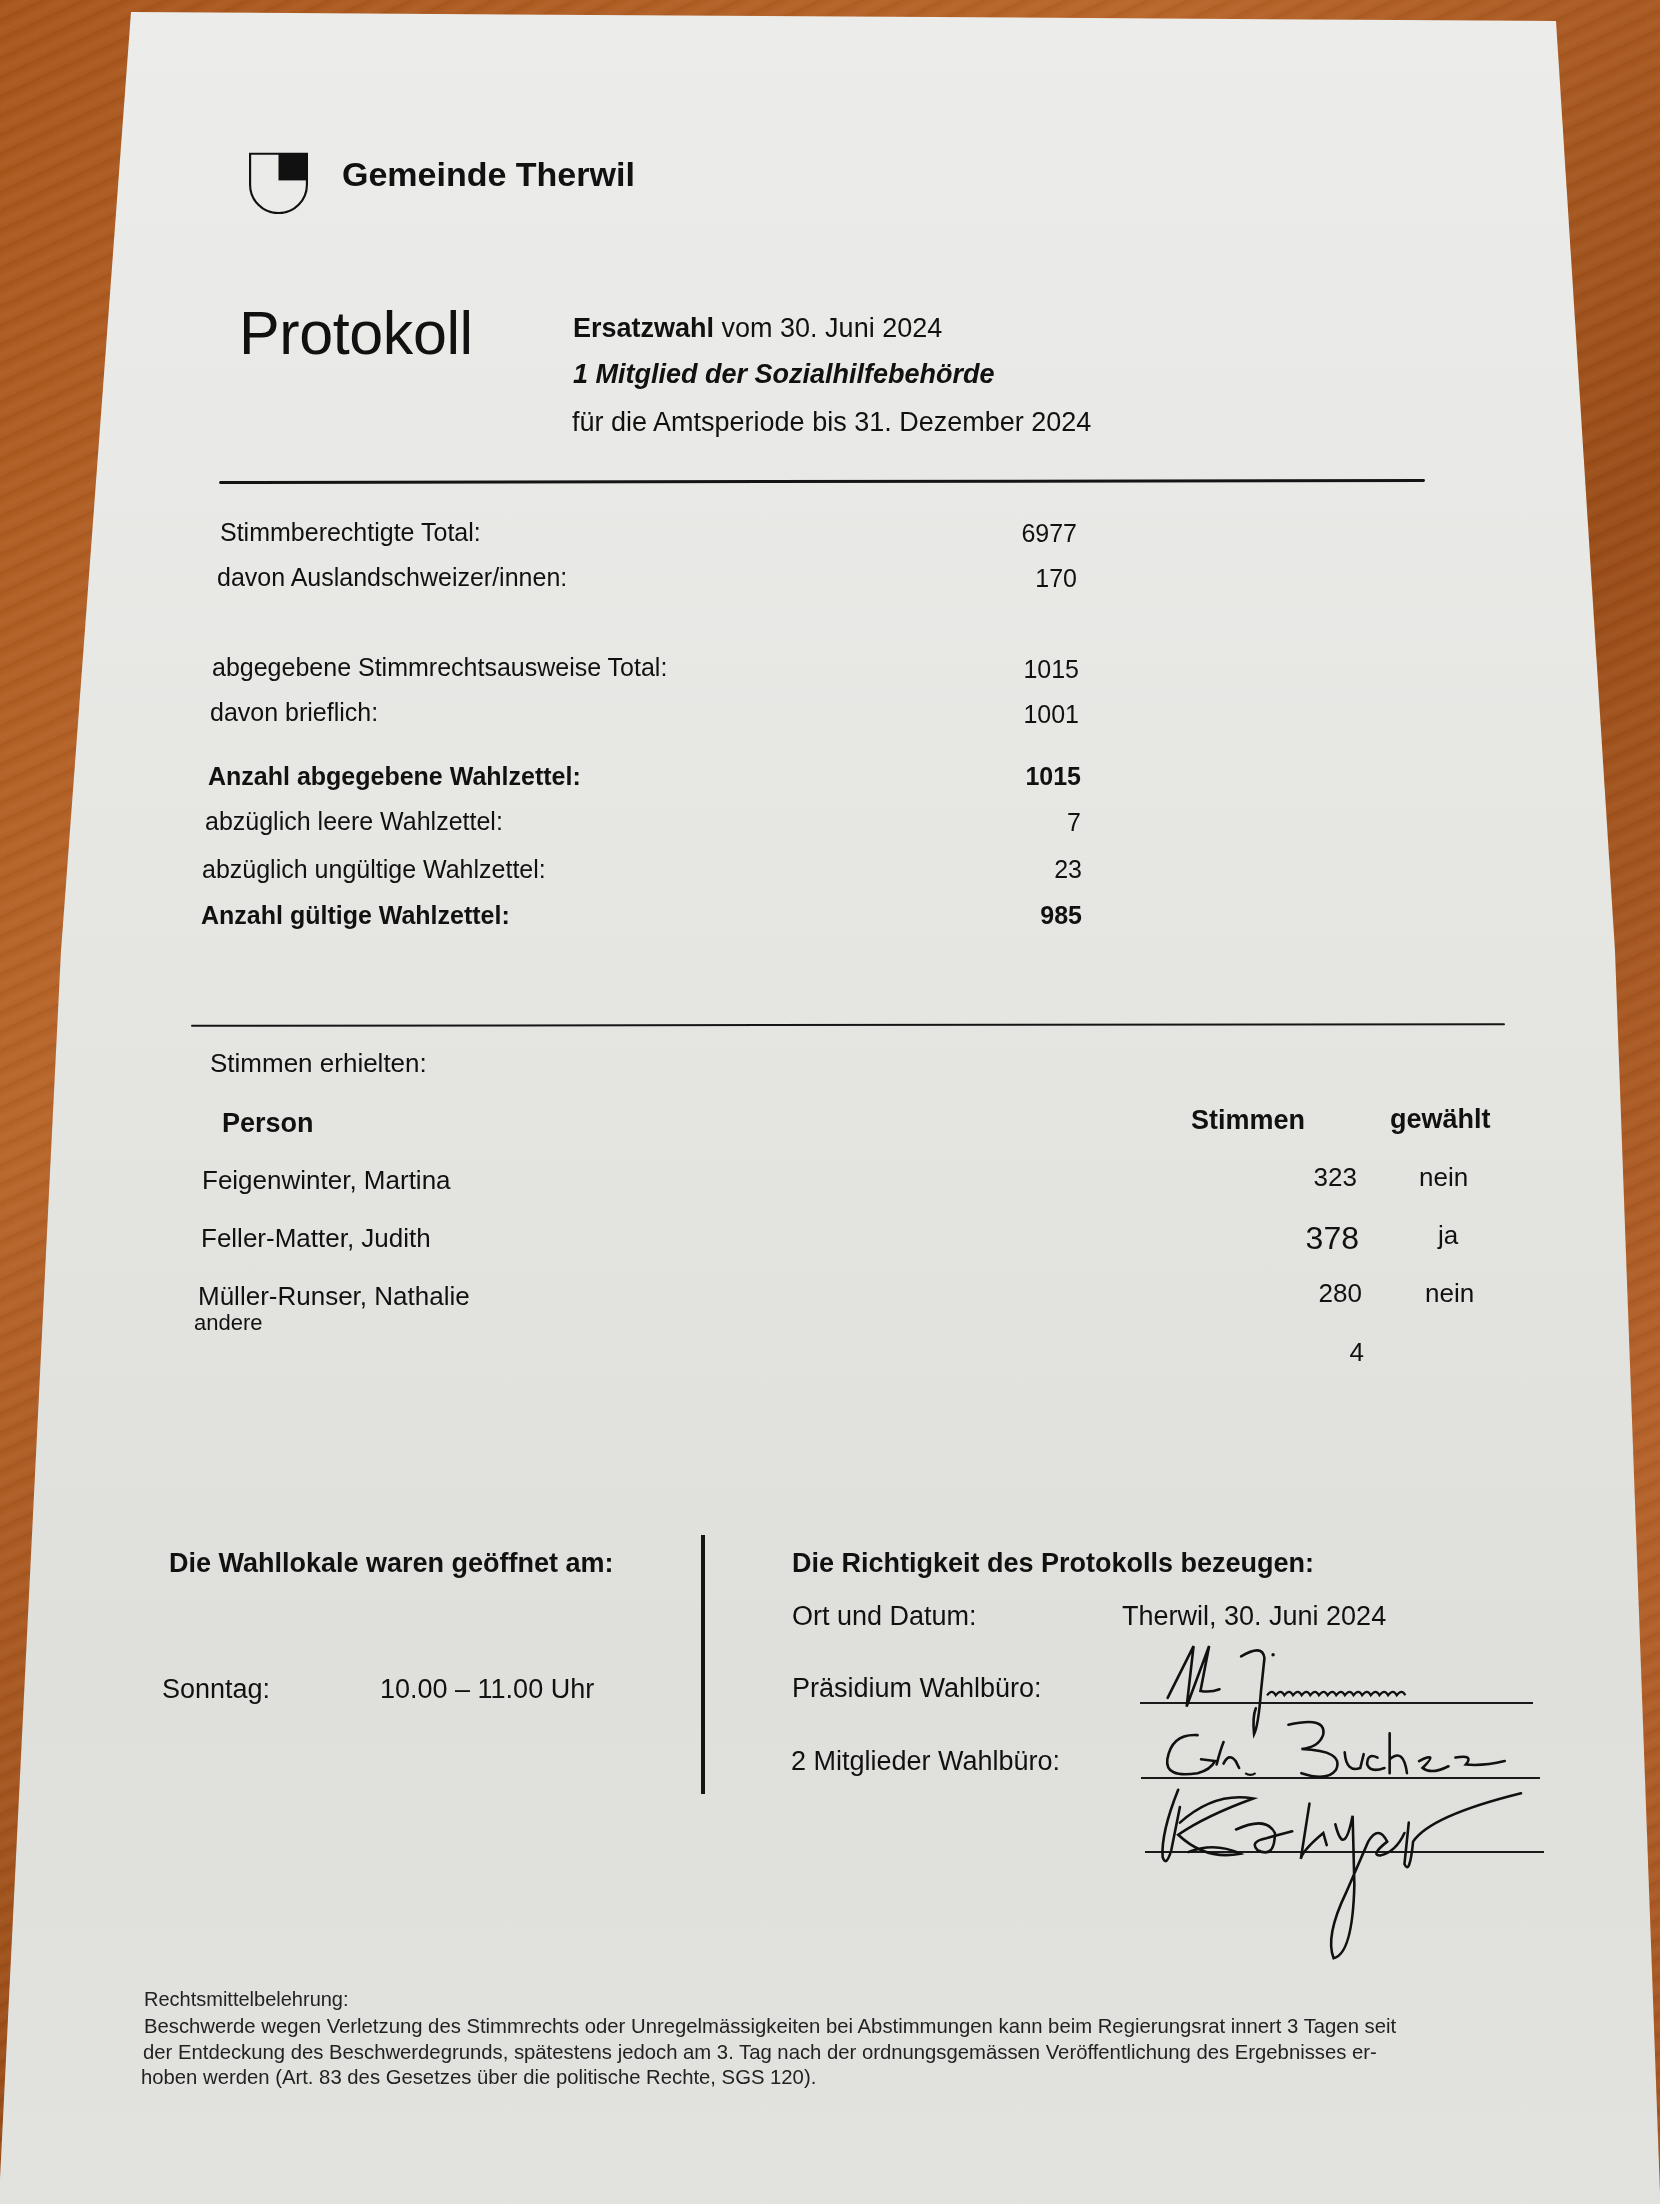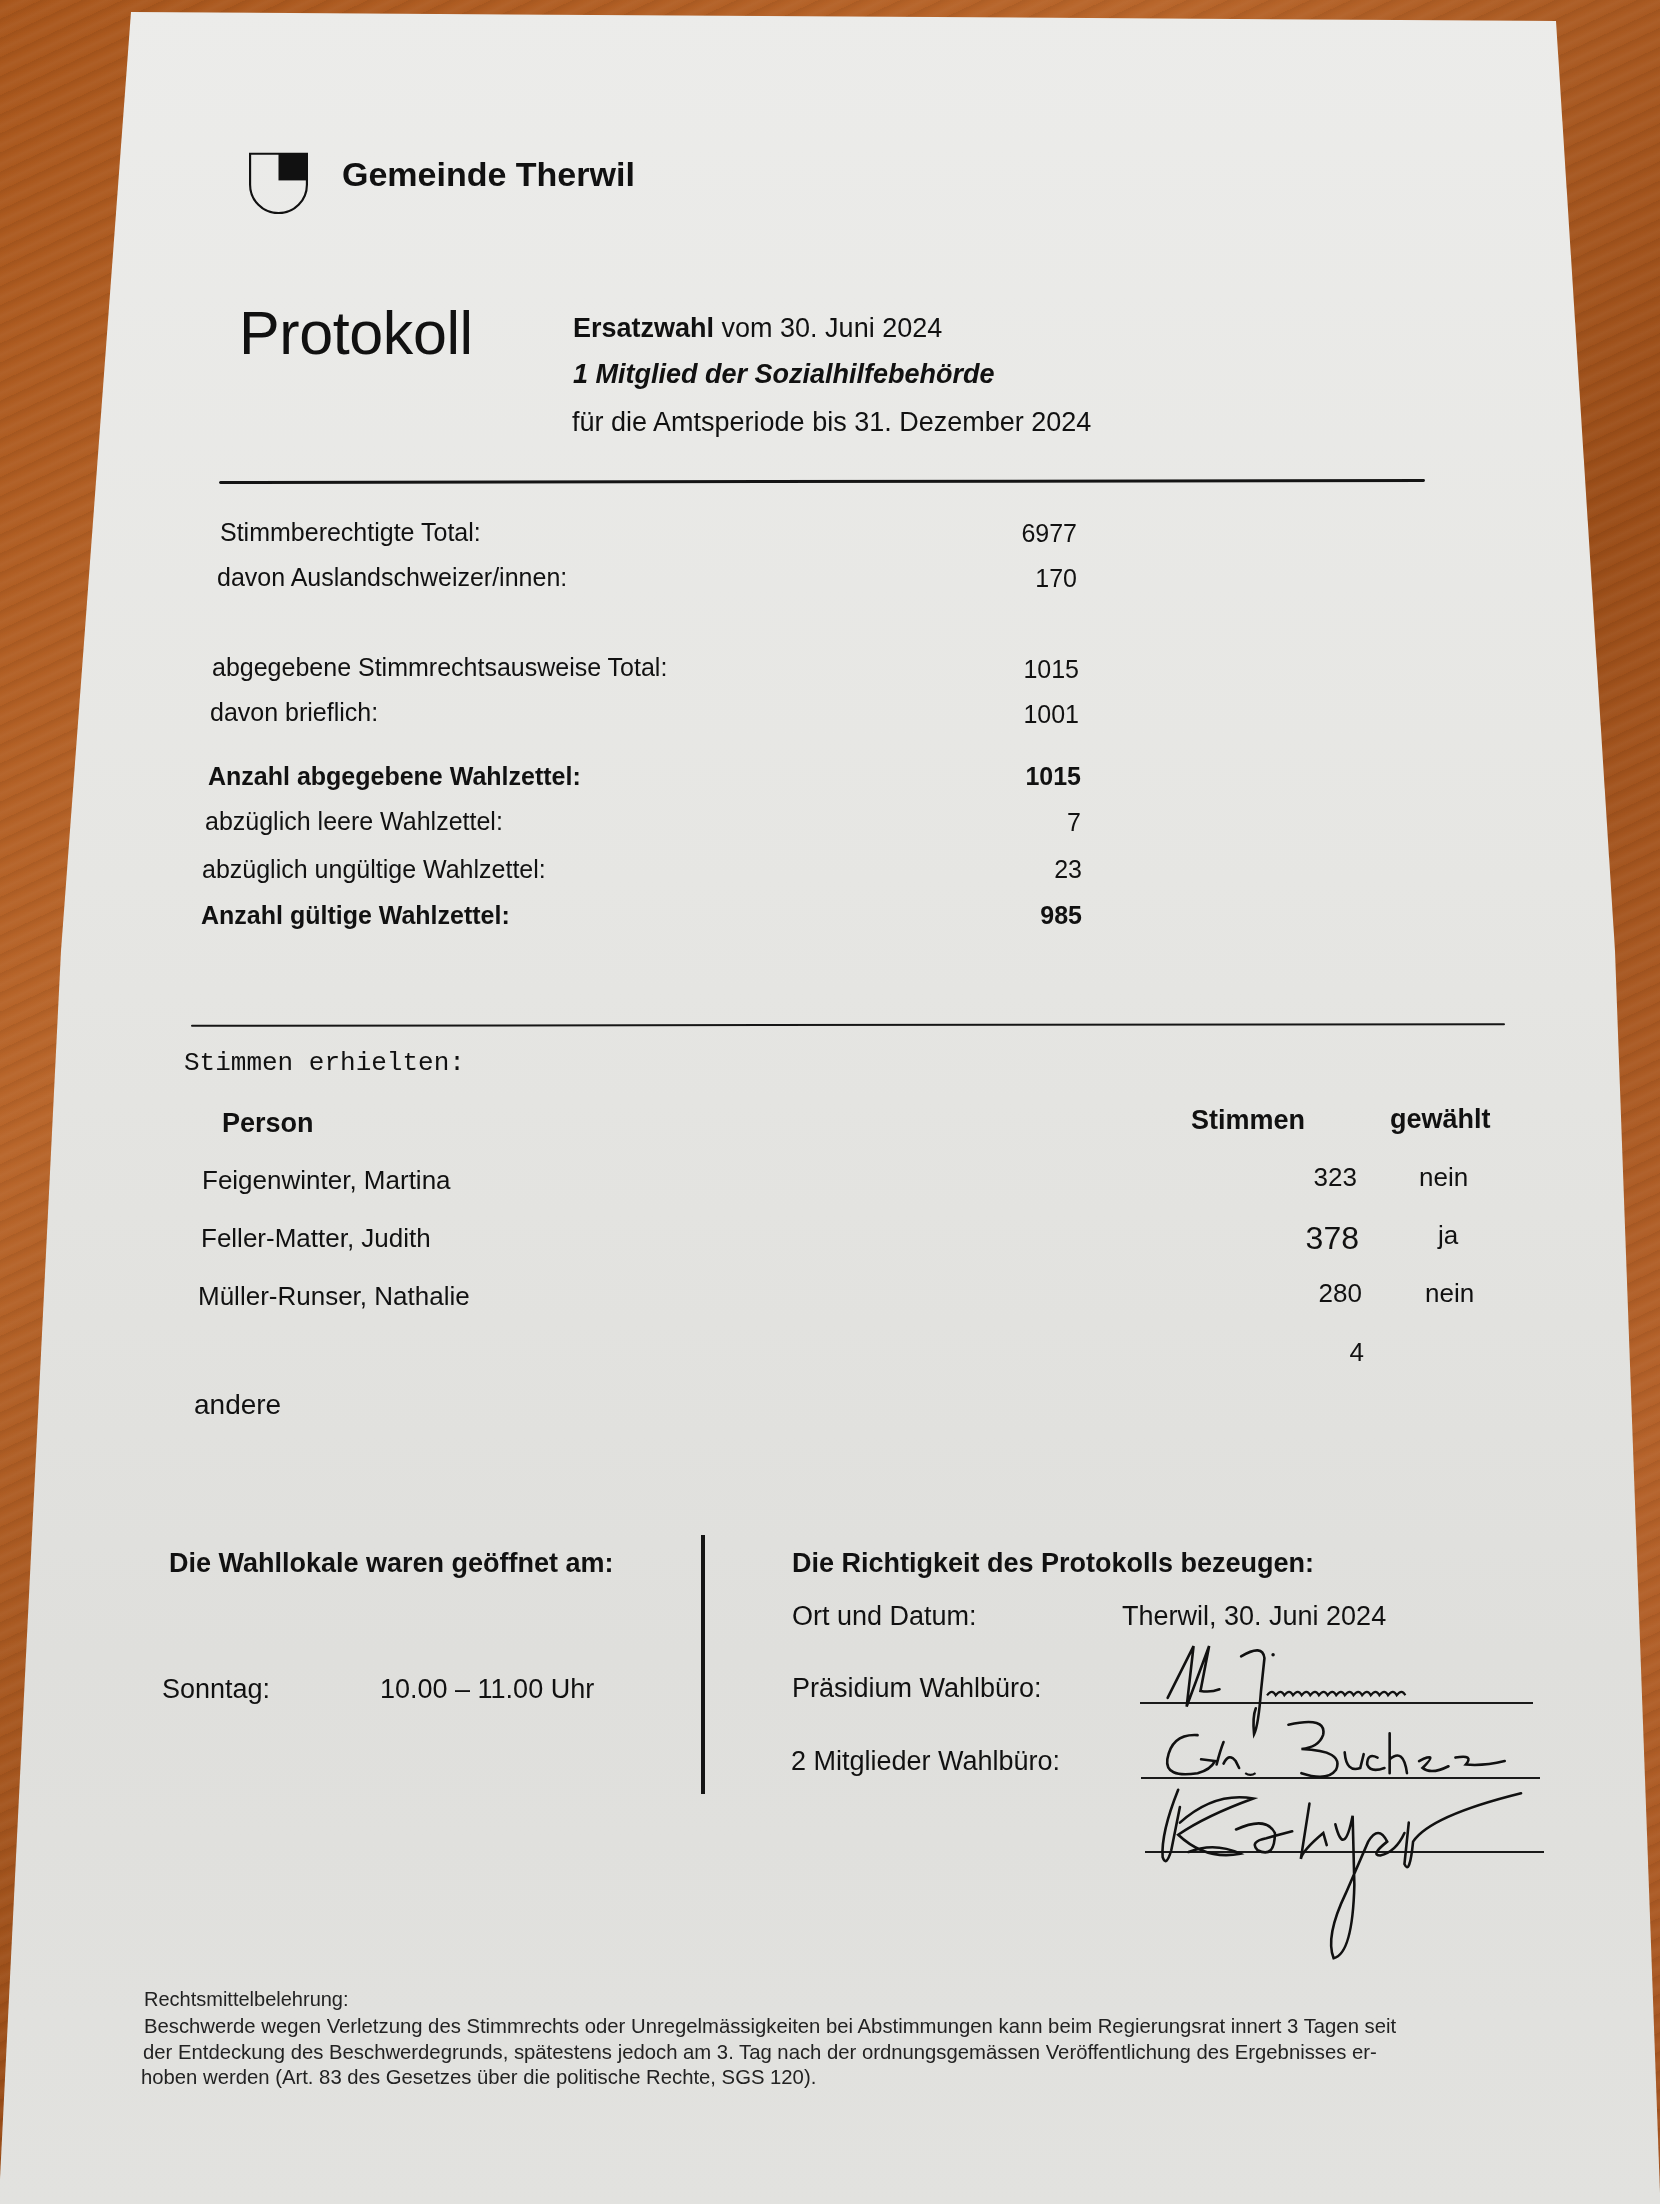--- a/index.html
+++ b/index.html
@@ -71,21 +71,21 @@
 
     <div class="t" style="left:202px; top:857px; font-size:25px;">abzüglich ungültige Wahlzettel:</div>
     <div class="t num" style="left:951px; width:131px; top:857px; font-size:25px;">23</div>
 
     <div class="t b" style="left:201px; top:903px; font-size:25px;">Anzahl gültige Wahlzettel:</div>
     <div class="t num b" style="left:951px; width:131px; top:903px; font-size:25px;">985</div>
   </div>
 
   <div class="rule" style="left:191px; top:1024px; width:1314px; height:1.7px; transform:rotate(-0.07deg);"></div>
 
-  <div class="t" style="left:184px; top:1050px; font-size:26px;font-family:Liberation Mono, monospace;">Stimmen erhielten:</div>
+  <div class="t" style="left:210px; top:1050px; font-size:26px;">Stimmen erhielten:</div>
 
   <div>
     <div class="t b" style="left:222px; top:1110px; font-size:27px;">Person</div>
     <div class="t b" style="left:1191px; top:1107px; font-size:27px;">Stimmen</div>
     <div class="t b" style="left:1390px; top:1106px; font-size:27px;">gewählt</div>
 
     <div>
       <div class="t" style="left:202px; top:1167px; font-size:26px;">Feigenwinter, Martina</div>
       <div class="t num" style="left:1262px; width:95px; top:1164px; font-size:26px;">323</div>
       <div class="t" style="left:1419px; top:1164px; font-size:26px;">nein</div>
@@ -94,21 +94,21 @@
       <div class="t" style="left:201px; top:1225px; font-size:26px;">Feller-Matter, Judith</div>
       <div class="t num" style="left:1264px; width:95px; top:1222px; font-size:32px;">378</div>
       <div class="t" style="left:1438px; top:1222px; font-size:26px;">ja</div>
     </div>
     <div>
       <div class="t" style="left:198px; top:1283px; font-size:26px;">Müller-Runser, Nathalie</div>
       <div class="t num" style="left:1267px; width:95px; top:1280px; font-size:26px;">280</div>
       <div class="t" style="left:1425px; top:1280px; font-size:26px;">nein</div>
     </div>
     <div>
-      <div class="t" style="left:194px; top:1391px; font-size:28px;">andere</div>
+      <div class="t" style="left:194px; top:1312px; font-size:22px;">andere</div>
       <div class="t num" style="left:1269px; width:95px; top:1339px; font-size:26px;">4</div>
       <div class="t" style="left:1427px; top:1339px; font-size:26px;"></div>
     </div>
   </div>
 
   <div class="t b" style="left:169px; top:1550px; font-size:27px;">Die Wahllokale waren geöffnet am:</div>
   <div class="t" style="left:162px; top:1676px; font-size:27px;">Sonntag:</div>
   <div class="t" style="left:380px; top:1676px; font-size:27px;">10.00 – 11.00 Uhr</div>
 
   <div class="vrule" style="left:701px; top:1535px; height:259px;"></div>

